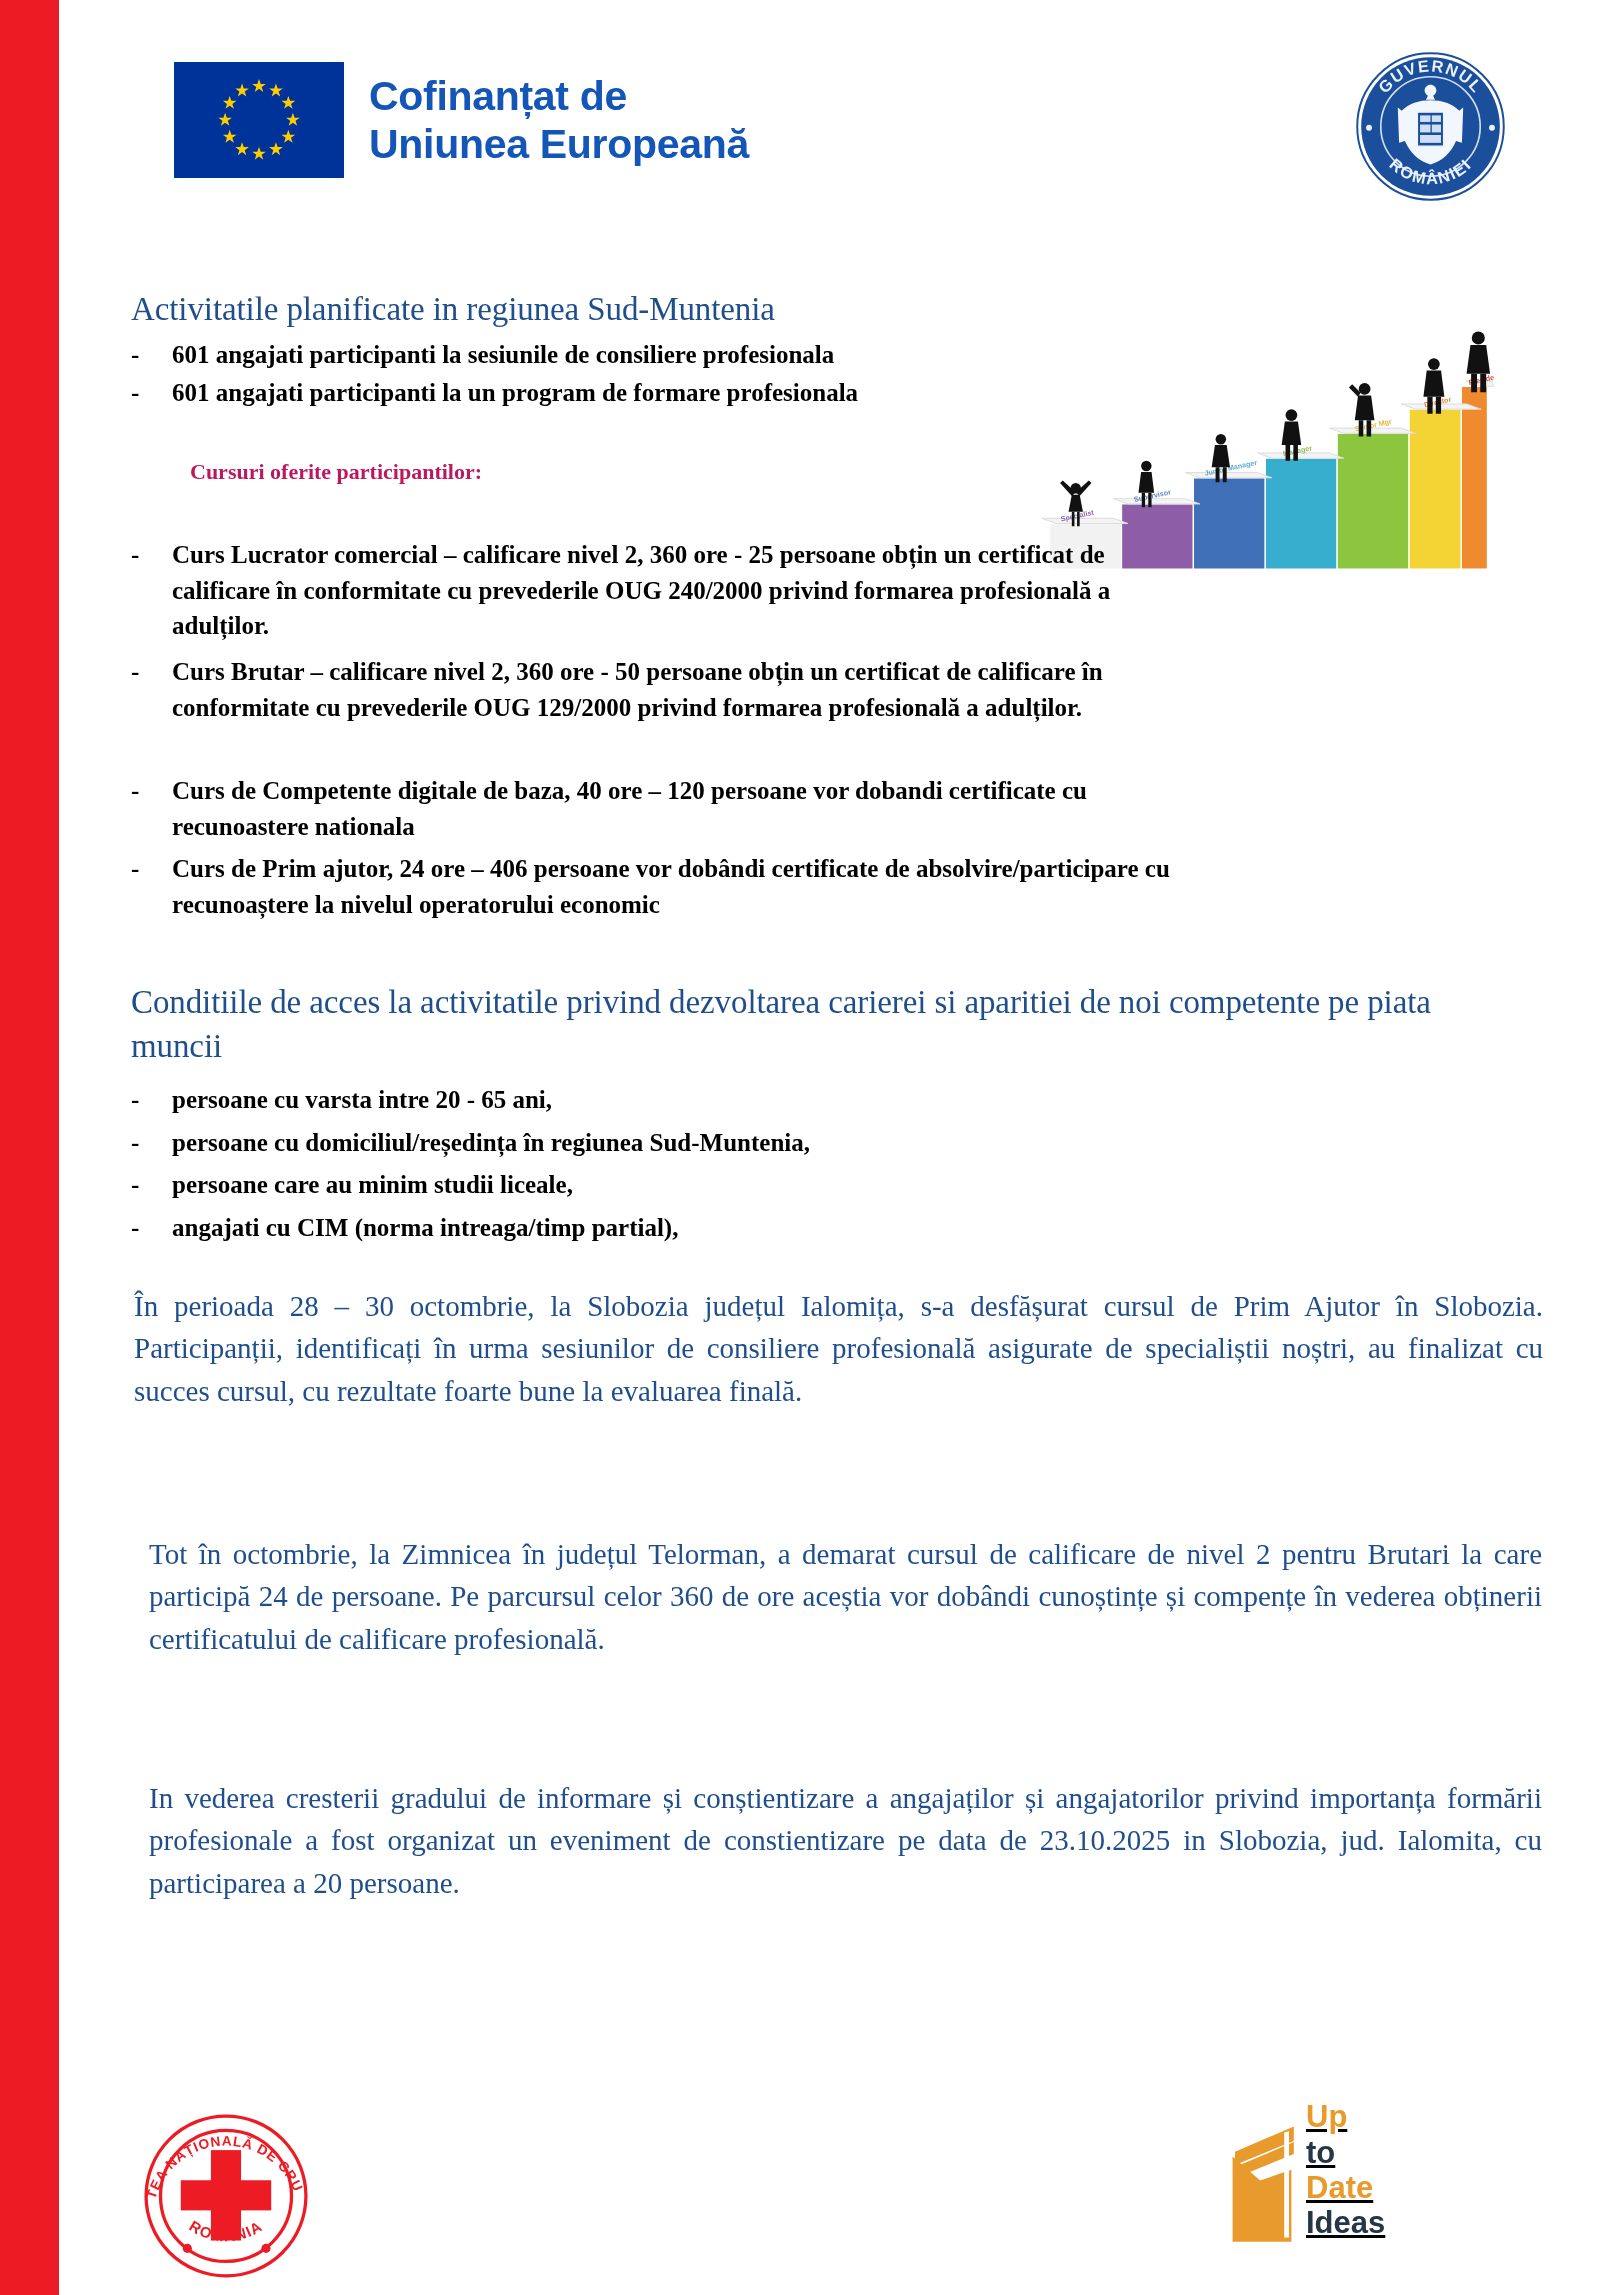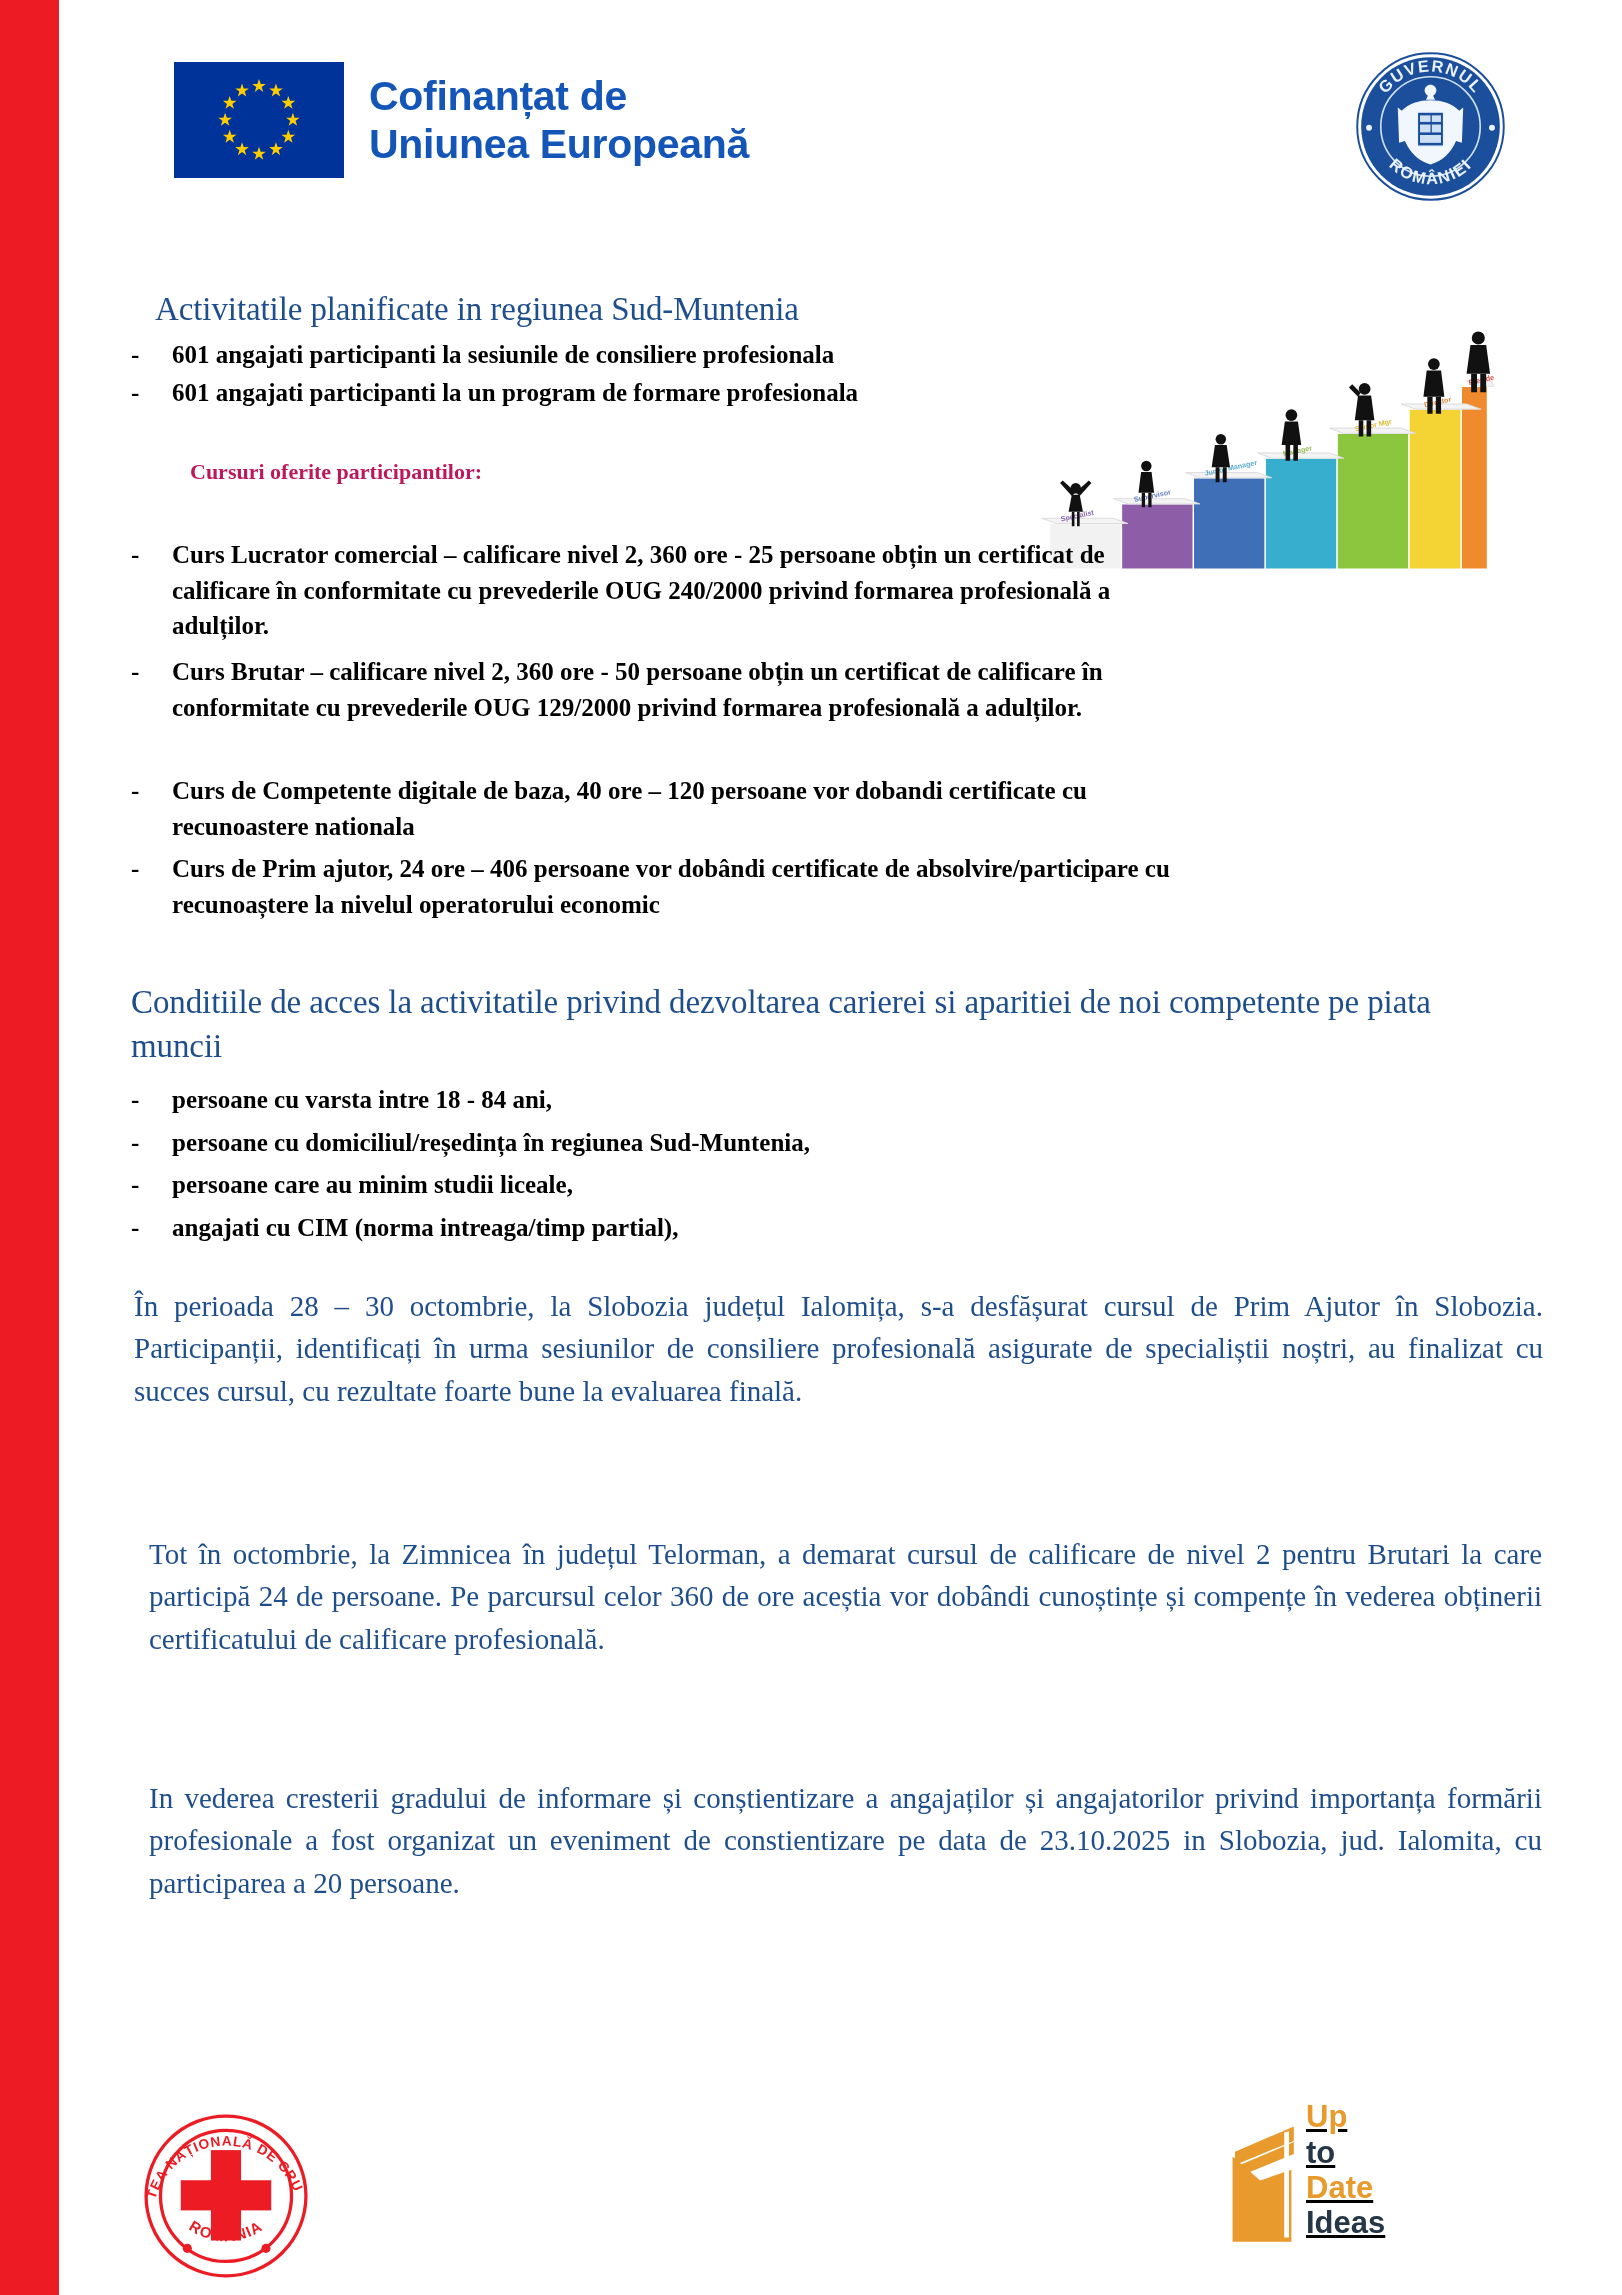--- a/index.html
+++ b/index.html
@@ -328,21 +328,21 @@
           <g transform="translate(686,110)">
             <circle cx="0" cy="6" r="10"></circle>
             <path d="M-12 17 h24 l6 44 h-36 z"></path>
             <path d="M-11 61 h9 l0 28 h-9 z M3 61 h9 l0 28 h-9 z"></path>
           </g>
         </g>
       </g>
     </svg>
   </div>
 
-  <div class="heading-blue" style="left:131px; top:288px; width:915px;margin-left:24px;">Activitatile planificate in regiunea Sud-Muntenia</div>
+  <div class="heading-blue" style="left:131px; top:288px; width:915px;">Activitatile planificate in regiunea Sud-Muntenia</div>
 
   <div class="bullet-row" style="left:131px; top:337px; width:948px;">
     <span class="dash">-</span>
     <span class="btext">601 angajati participanti la sesiunile de consiliere profesionala</span>
   </div>
   <div class="bullet-row" style="left:131px; top:375px; width:948px;">
     <span class="dash">-</span>
     <span class="btext">601 angajati participanti la un program de formare profesionala</span>
   </div>
 
@@ -362,21 +362,21 @@
   </div>
   <div class="bullet-row" style="left:131px; top:851px; width:1059px;">
     <span class="dash">-</span>
     <span class="btext">Curs de Prim ajutor, 24 ore – 406 persoane vor dobândi certificate de absolvire/participare cu recunoaștere la nivelul operatorului economic</span>
   </div>
 
   <div class="heading-blue" style="left:131px; top:981px; width:1353px;">Conditiile de acces la activitatile privind dezvoltarea carierei si aparitiei de noi competente pe piata muncii</div>
 
   <div class="bullet-row" style="left:131px; top:1082px; width:981px;">
     <span class="dash">-</span>
-    <span class="btext">persoane cu varsta intre 18 - 84 ani,</span>
+    <span class="btext">persoane cu varsta intre 20 - 65 ani,</span>
   </div>
   <div class="bullet-row" style="left:131px; top:1125px; width:981px;">
     <span class="dash">-</span>
     <span class="btext">persoane cu domiciliul/reședința în regiunea Sud-Muntenia,</span>
   </div>
   <div class="bullet-row" style="left:131px; top:1167px; width:981px;">
     <span class="dash">-</span>
     <span class="btext">persoane care au minim studii liceale,</span>
   </div>
   <div class="bullet-row" style="left:131px; top:1210px; width:981px;">

